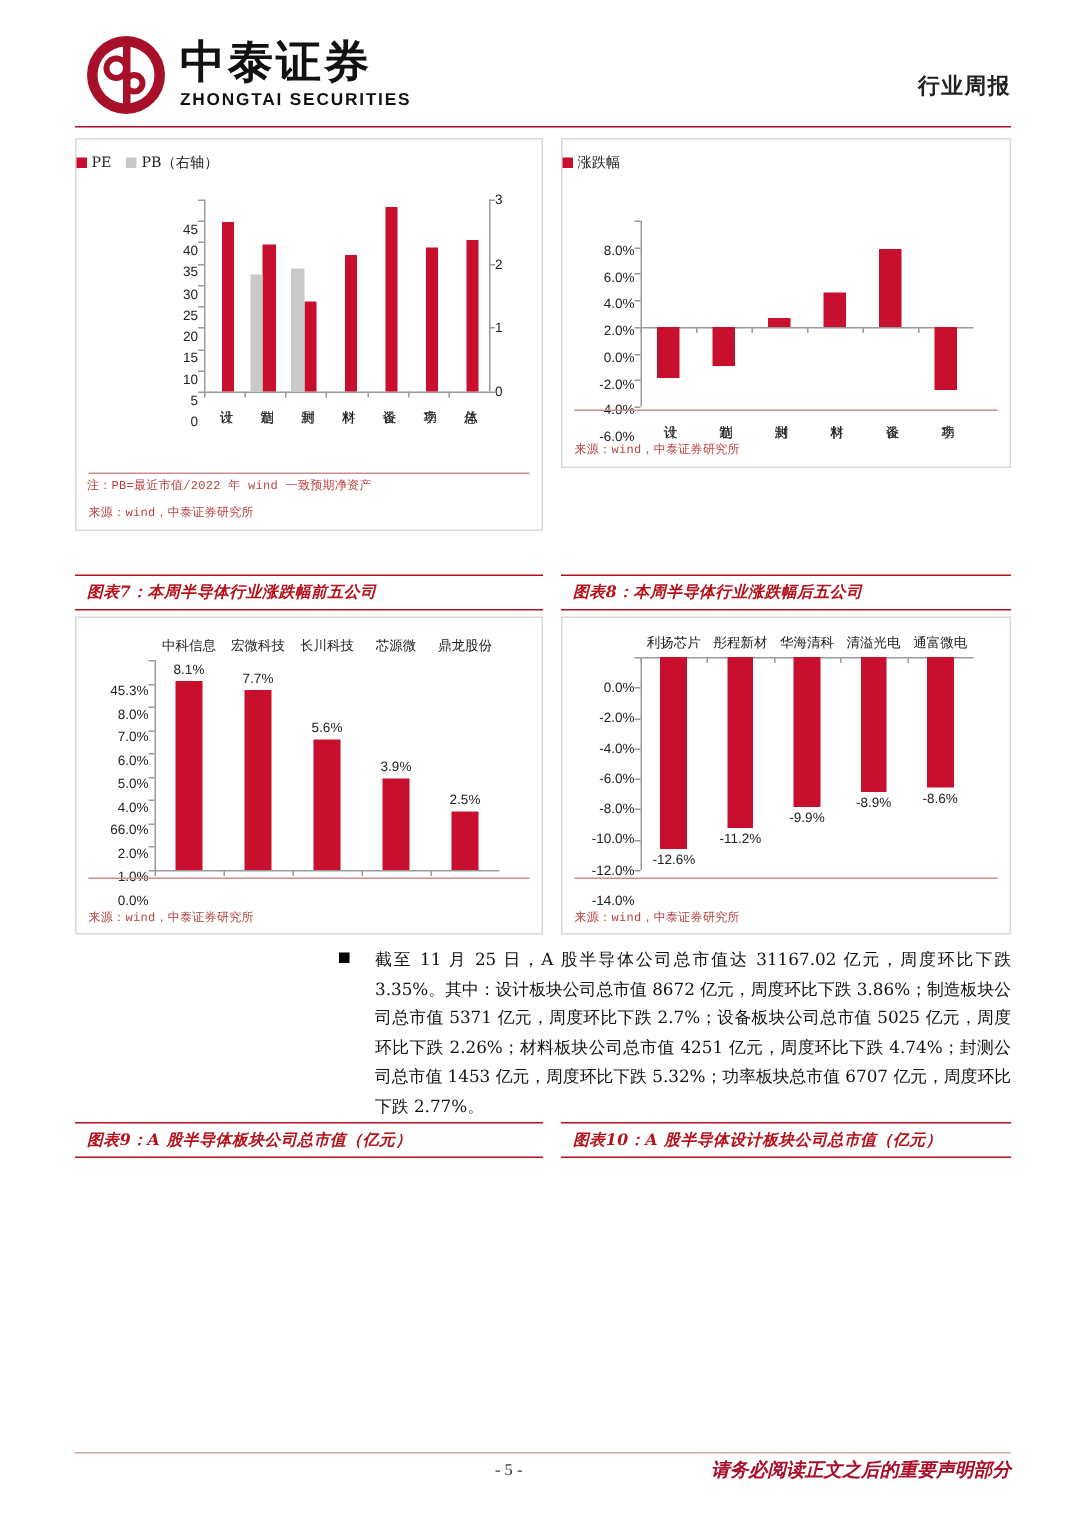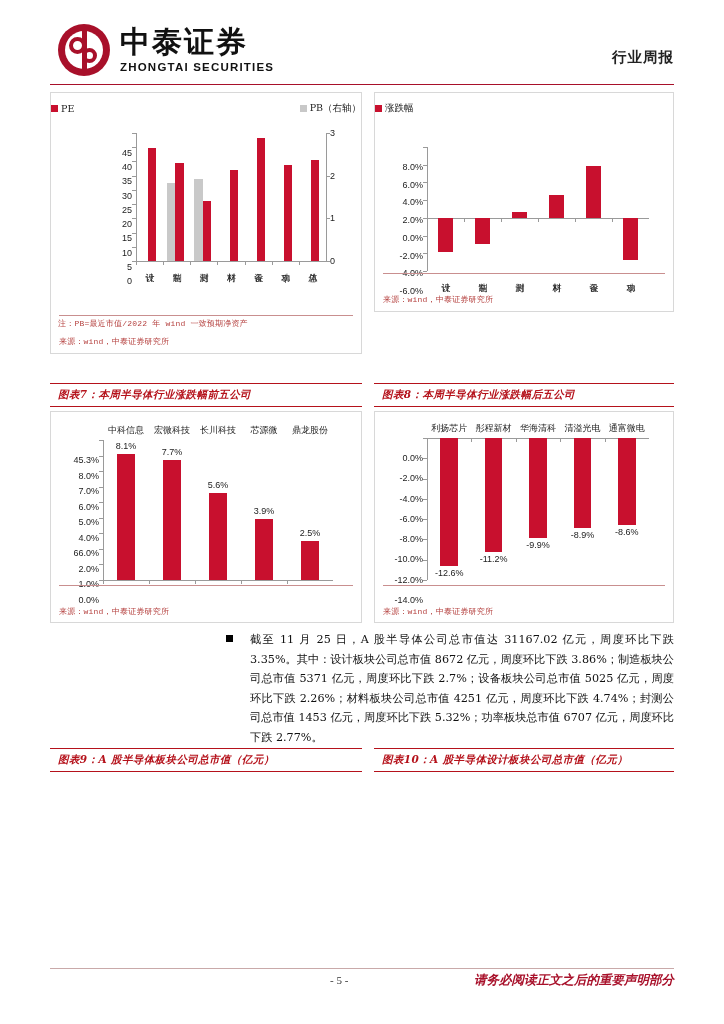--- a/index.html
+++ b/index.html
@@ -83,21 +83,21 @@
     padding:4px 8px 4px 8px;
     color:#b5121b; font-weight:bold; font-style:italic;
     font-family:"DejaVu Serif","Liberation Serif",serif;
     font-size:10.5px; letter-spacing:0.4px;
     background:#fff;
   }
 
   
   .chart { position:relative; }
   .legend {
-    display:flex; justify-content:space-between; align-items:center; gap:10px;
+    display:flex; justify-content:flex-start; align-items:center; gap:10px;
     font-size:9.5px; font-family:"DejaVu Serif",serif; color:#222;
   }
   .legend .item { display:flex; align-items:center; gap:3px; }
   .legend .sw { width:7px; height:7px; display:inline-block; }
   .sw-red { background:#c8102e; }
   .sw-gray { background:#c8c8c8; }
 
   .plot { position:relative; }
   .axis-line { position:absolute; background:#9a9a9a; }
   .tick { position:absolute; background:#9a9a9a; }

